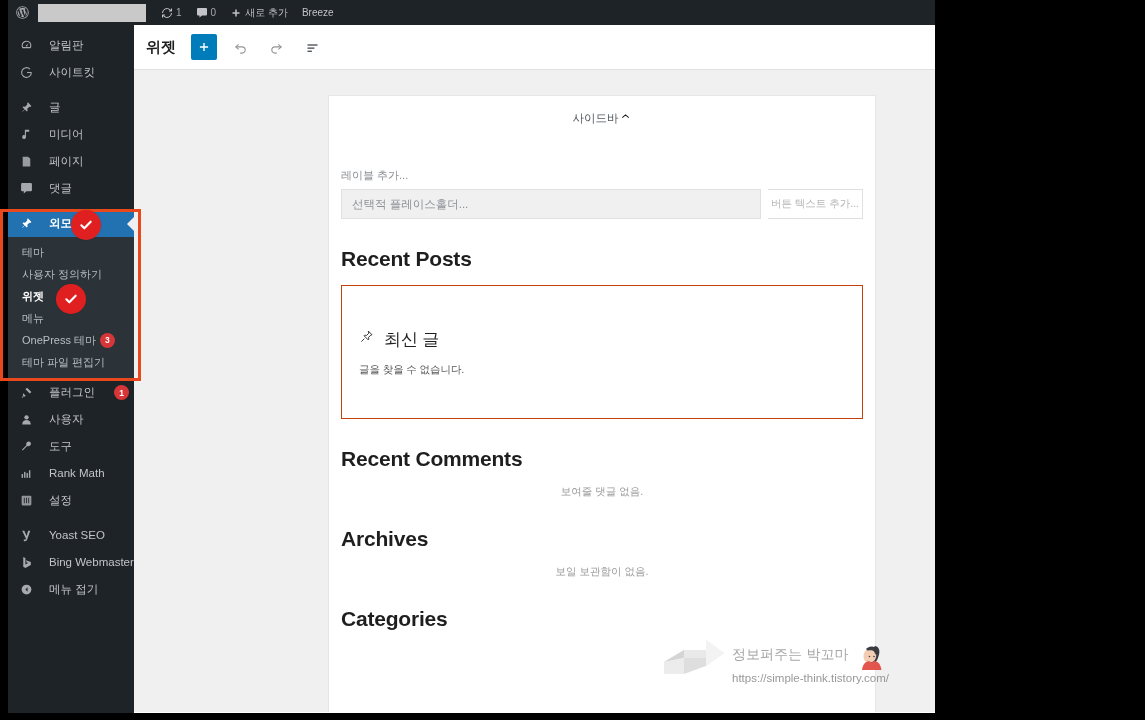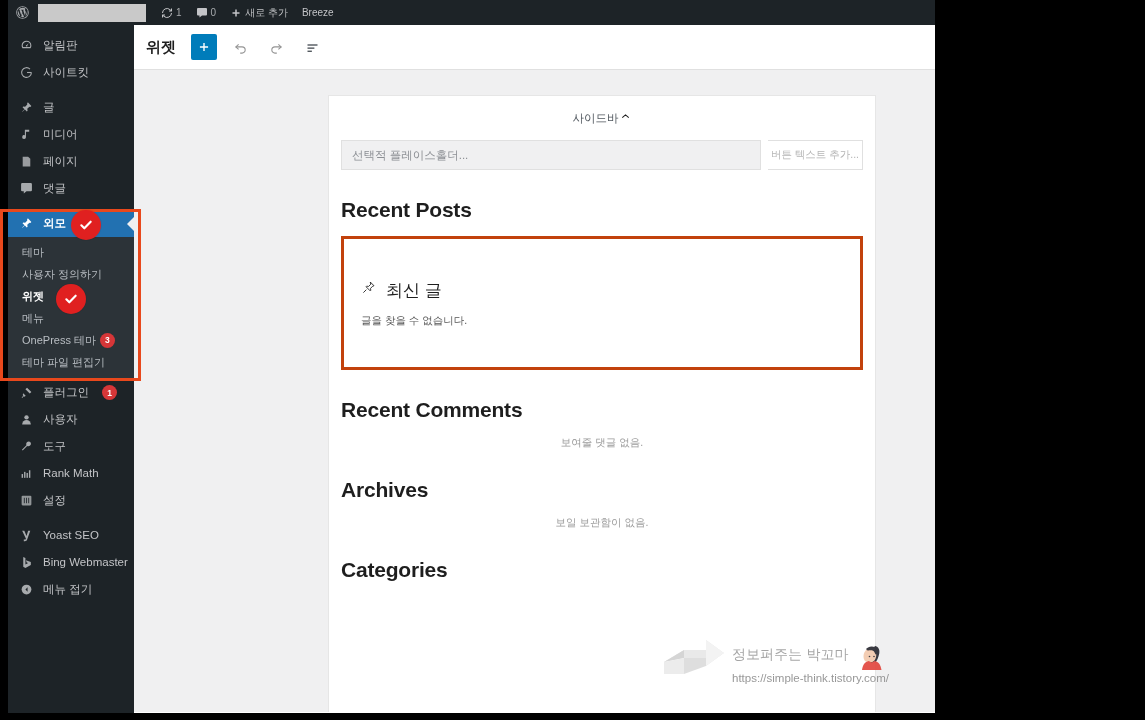--- a/index.html
+++ b/index.html
@@ -50,21 +50,21 @@
     position: absolute; left: 8px; top: 25px;
     width: 126px; height: 688px;
     background: #1d2327;
     color: #c3c4c7;
     font-size: 11.5px;
     padding-top: 7px;
     overflow: hidden;
   }
   .menu-item {
     display: flex; align-items: center;
-    height: 27px; padding-left: 10px; gap: 9px;
+    height: 27px; padding-left: 10px; gap: 15px;
     color: #c3c4c7; position: relative;
   }
   .menu-item.gap-top { margin-top: 8px; }
   .menu-item .mi-icon {
     width: 16px; display: flex; align-items: center; justify-content: center;
     color: #a7aaad; flex: 0 0 16px;
   }
   .menu-item .mi-label { line-height: 1.18; }
   .menu-item.two-line { height: 38px; align-items: center; }
   .menu-item.two-line .mi-label { line-height: 1.25; }
@@ -164,23 +164,23 @@
     color: #b5b5b5; font-size: 10.5px; white-space: nowrap;
     overflow: hidden;
   }
 
   .wblock-title {
     font-size: 21px; font-weight: 700; color: #1e1e1e;
     margin-top: 28px; margin-bottom: 14px;
     letter-spacing: -0.2px;
   }
   .recent-posts-box {
-    border: 3px solid #c2410c;
+    border: 1px solid #c2410c;
     height: 134px; padding: 16px 17px;
-    display: flex; flex-direction: column; justify-content: center;
+    display: flex; flex-direction: column; justify-content: center; font-family: Liberation Serif, serif;
   }
   .rp-heading {
     display: flex; align-items: center; gap: 10px;
     font-size: 17px; color: #1e1e1e; margin-bottom: 12px;
   }
   .rp-empty { font-size: 10.5px; color: #555; }
   .empty-note {
     font-size: 10.5px; color: #9a9a9a; margin-top: 6px; text-align: center;
   }
 
@@ -480,20 +480,21 @@
 
         <div class="card-head">
           <span class="ch-title">사이드바</span>
           <span class="chev">
             <svg width="13" height="13" viewBox="0 0 24 24" fill="none" stroke="currentColor" stroke-width="2">
               <path d="M6 14l6-5 6 5"></path>
             </svg>
           </span>
         </div>
 
+        <div class="field-label">레이블 추가...</div>
 
         <div class="search-row">
           <div class="search-input">선택적 플레이스홀더...</div>
           <div class="search-btn">버튼 텍스트 추가...</div>
         </div>
 
         <div class="wblock-title">Recent Posts</div>
 
         <div class="recent-posts-box">
           <div class="rp-heading">

